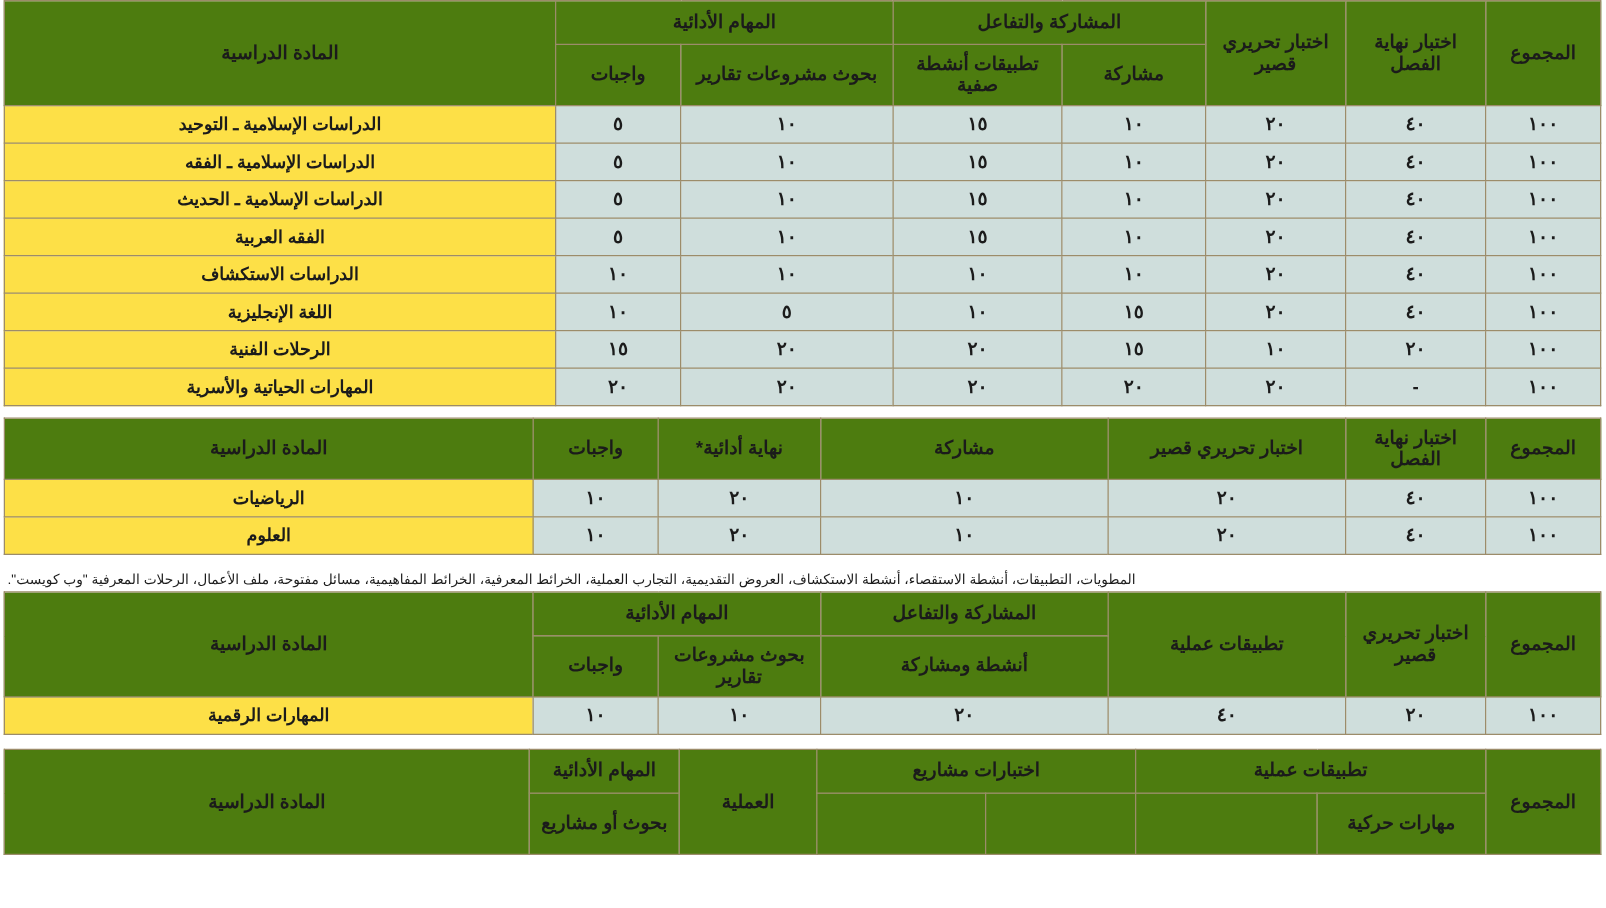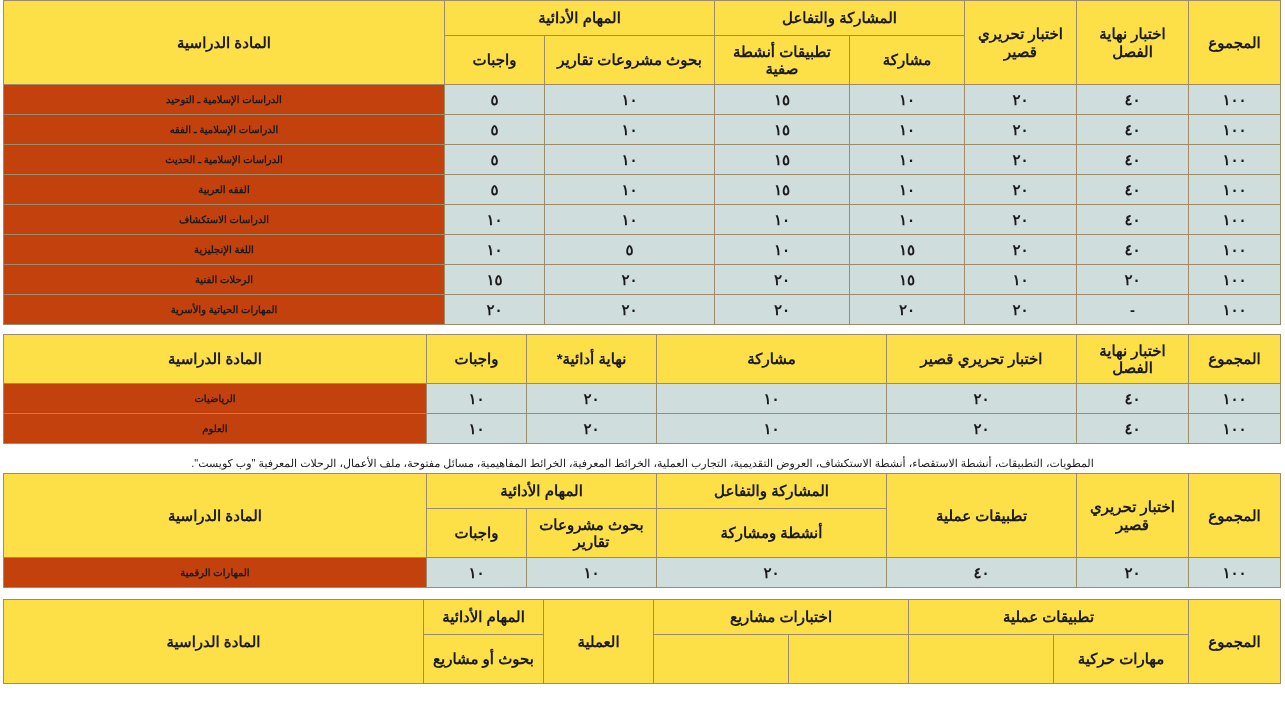--- a/index.html
+++ b/index.html
@@ -28,41 +28,41 @@
   table.grade-table th {
     border: 1px solid #9c8c6a;
     text-align: center;
     vertical-align: middle;
     color: #1b1b1b;
     font-weight: bold;
     padding: 2px 3px;
     line-height: 1.15;
   }
   .hdr {
-    background: #fde047;
+    background: #4d7c0f;
     font-size: 15px;
     height: 30px;
   }
   .hdr-tall {
     height: 44px;
   }
   .subj-cell {
-    background: #c2410c;
-    font-size: 10px;
+    background: #fde047;
+    font-size: 14px;
     text-align: center;
   }
   .num-cell {
     background: #cfdedc;
     font-size: 15px;
     height: 25px;
   }
   .note {
     font-size: 11px;
     color: #1b1b1b;
-    text-align: center;
+    text-align: left;
     padding: 4px 6px 3px 6px;
     font-weight: normal;
     white-space: nowrap;
     overflow: hidden;
     direction: rtl;
   }
   .block {
     margin-bottom: 9px;
   }
   .spacer-2 { height: 2px; }

